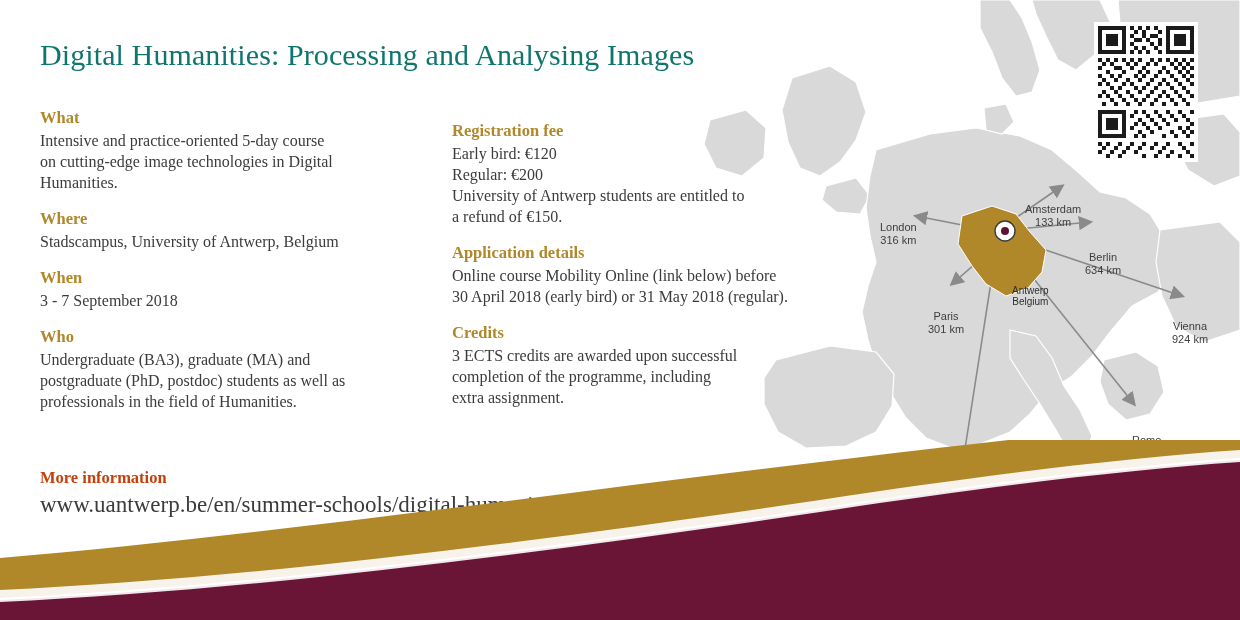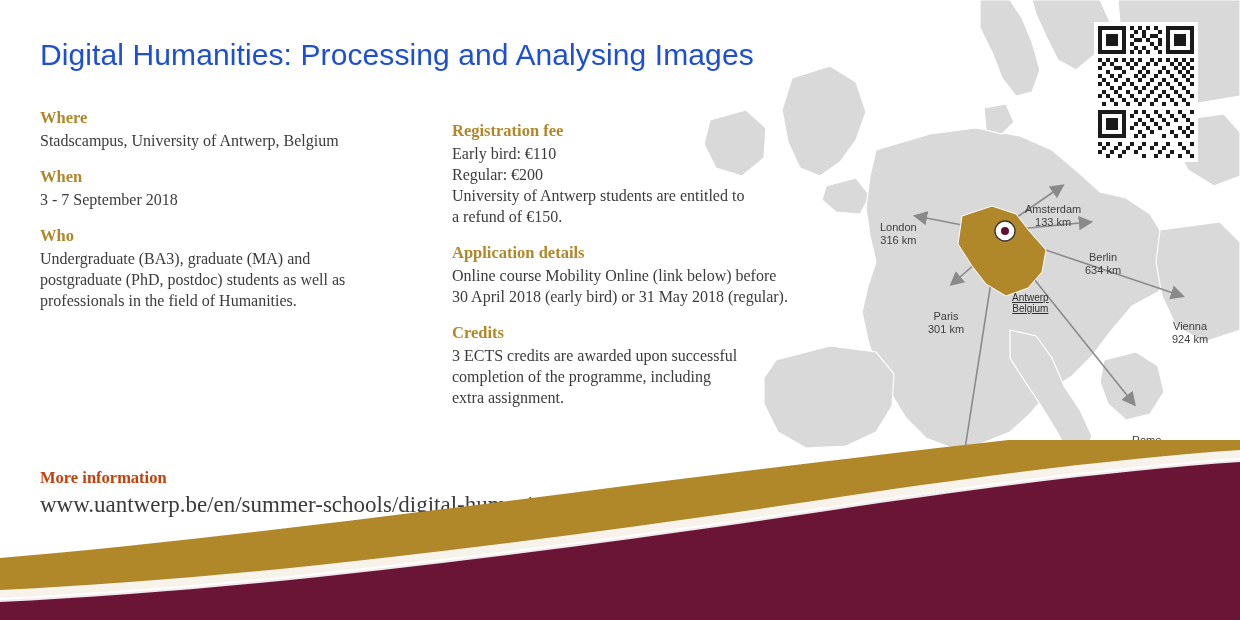--- a/index.html
+++ b/index.html
@@ -31,22 +31,22 @@
     overflow: hidden;
   }
   .map-layer svg { display: block; }
 
   
   .title {
     position: absolute;
     left: 40px;
     top: 38px;
     font-size: 30px;
-    color: #1d4ed8;
-    font-family: Liberation Sans, sans-serif;
+    color: #0f766e;
+    font-family: Liberation Serif, serif;
     font-weight: normal;
     letter-spacing: 0.1px;
     white-space: nowrap;
   }
 
   
   .col {
     position: absolute;
     font-family: "Liberation Serif", serif;
     color: #3a3a3a;
@@ -209,21 +209,21 @@
     <span class="dist">924 km</span>
   </div>
   <div class="map-label" style="left:1124px; top:399px;">
     <span class="city">Rome</span>
     <span class="dist">1 207 km</span>
   </div>
   <div class="map-label" style="left:903px; top:450px;">
     <span class="city">Barcelona</span>
     <span class="dist">1 108 km</span>
   </div>
-  <div class="map-label label-antwerp" style="left:1012px; top:257px;text-decoration:underline;">
+  <div class="map-label label-antwerp" style="left:1012px; top:250px;">
     <span class="city">Antwerp</span>
     <span class="dist">Belgium</span>
   </div>
 
   <div class="qr">
     <svg width="104" height="140" viewBox="0 0 26 35" shape-rendering="crispEdges" xmlns="http://www.w3.org/2000/svg">
       <rect width="26" height="35" fill="#ffffff"></rect>
       <g fill="#1a1a1a">
 
         <rect x="1" y="1" width="7" height="7"></rect>
@@ -433,20 +433,28 @@
           <rect x="21" y="33" width="1" height="1"></rect>
         <rect x="24" y="33" width="1" height="1"></rect>
       </g>
     </svg>
   </div>
 
   <div class="title">Digital Humanities: Processing and Analysing Images</div>
 
   <div class="col col-left">
 
+    <div class="block">
+      <div class="block-head">What</div>
+      <div class="block-body">
+        <div>Intensive and practice-oriented 5-day course</div>
+        <div>on cutting-edge image technologies in Digital</div>
+        <div>Humanities.</div>
+      </div>
+    </div>
 
     <div class="block">
       <div class="block-head">Where</div>
       <div class="block-body">
         <div>Stadscampus, University of Antwerp, Belgium</div>
       </div>
     </div>
 
     <div class="block">
       <div class="block-head">When</div>
@@ -464,21 +472,21 @@
       </div>
     </div>
 
   </div>
 
   <div class="col col-right">
 
     <div class="block">
       <div class="block-head">Registration fee</div>
       <div class="block-body">
-        <div>Early bird: €110</div>
+        <div>Early bird: €120</div>
         <div>Regular: €200</div>
         <div>University of Antwerp students are entitled to</div>
         <div>a refund of €150.</div>
       </div>
     </div>
 
     <div class="block">
       <div class="block-head">Application details</div>
       <div class="block-body">
         <div>Online course Mobility Online (link below) before</div>

